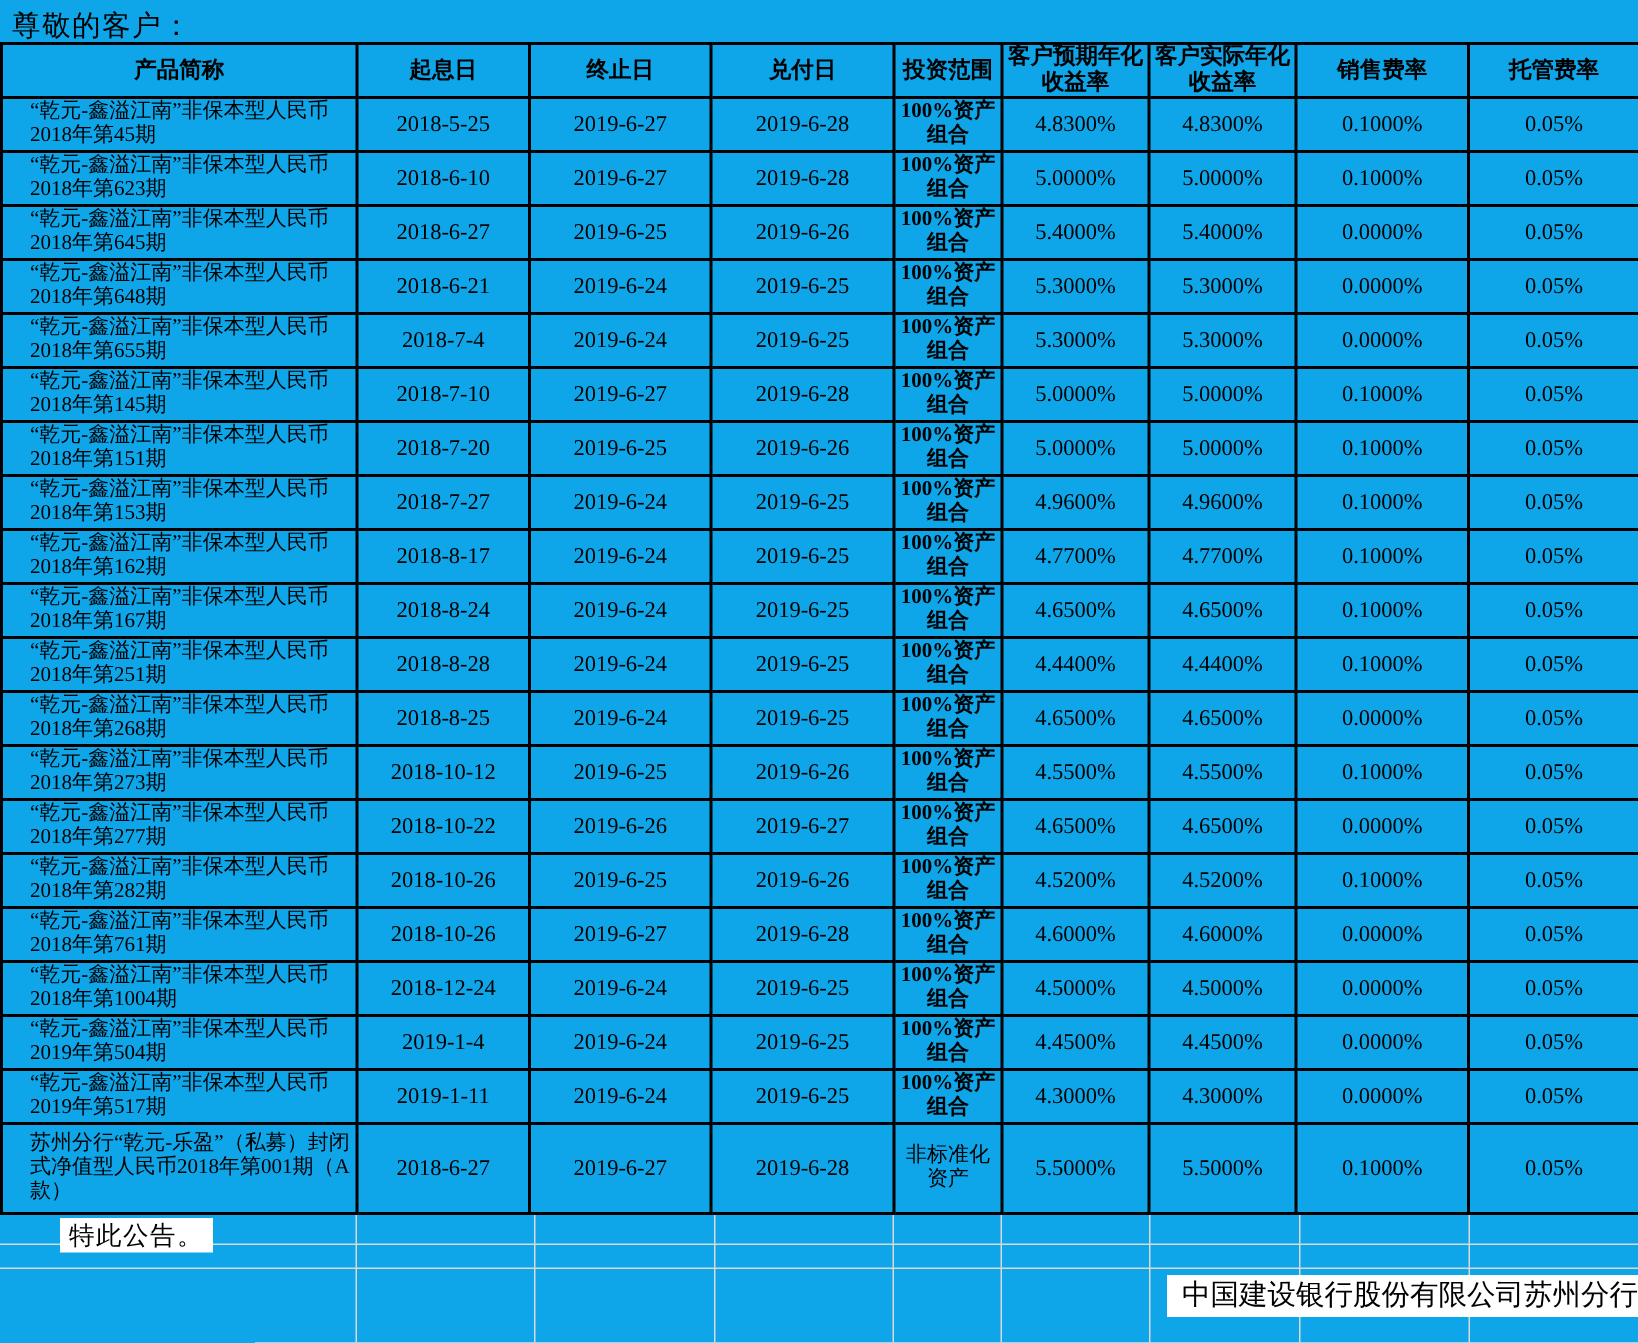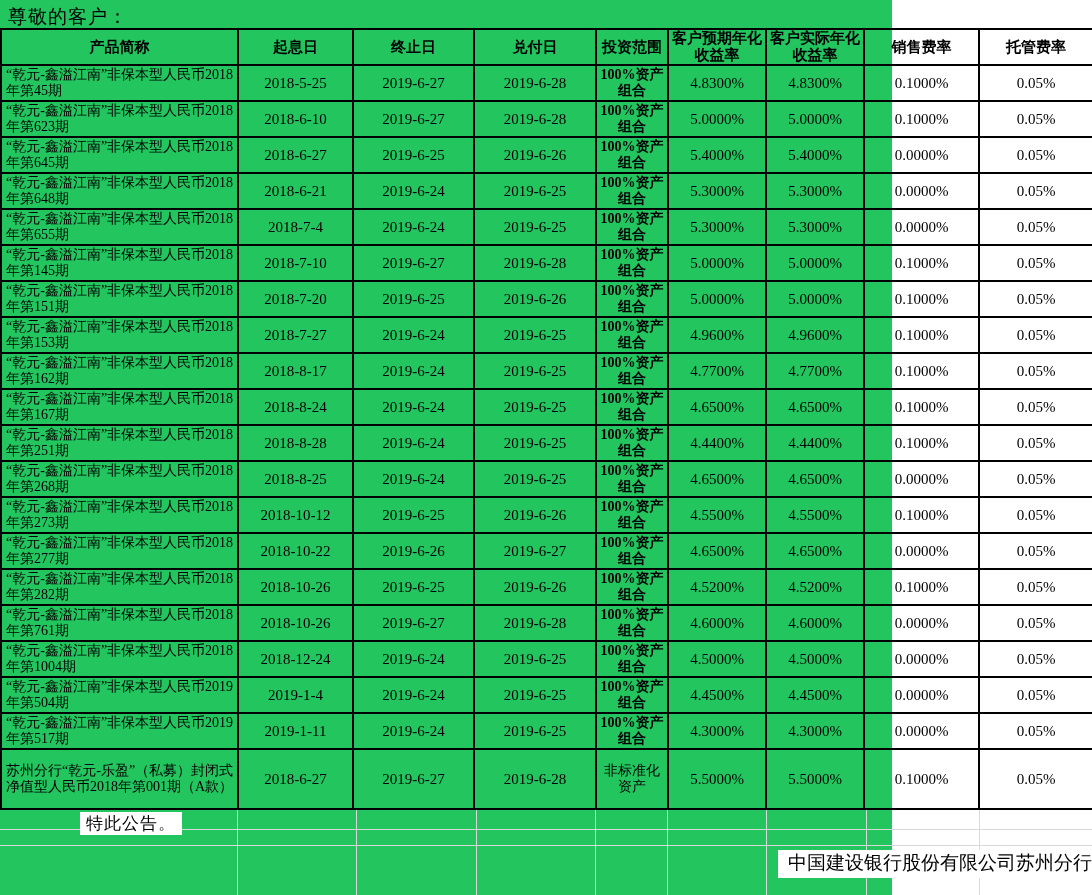--- a/index.html
+++ b/index.html
@@ -2,21 +2,21 @@
 <html><head>
 <meta charset="utf-8">
 <style>
   * { margin:0; padding:0; box-sizing:border-box; }
   html,body { background:#ffffff; }
   body {
     width:1092px; height:895px; overflow:hidden;
     font-family:"Liberation Serif","DejaVu Serif",serif;
     color:#000;
   }
-  .page { position:relative; width:892px; height:895px; background:#22c55e; }
+  .page { position:relative; width:1092px; height:895px; background:#0ea5e9; }
 
   .greeting {
     height:28px; padding:4px 0 0 8px;
     font-size:19px; letter-spacing:1px; font-weight:normal;
   }
 
   table.announcement {
     width:1092px; table-layout:fixed; border-collapse:collapse;
   }
   table.announcement th, table.announcement td {
@@ -25,31 +25,31 @@
   table.announcement thead tr { height:35px;margin-top:46px; }
   table.announcement tbody tr { height:34px; }
   table.announcement tbody tr:last-child { height:60px; }
   th {
     font-size:15px; font-weight:bold; line-height:17px;
     text-align:center; padding:0 2px;
   }
   td { font-size:15px; text-align:center; line-height:17px; }
   td.c0 {
     text-align:left; font-size:14px; line-height:16px;
-    padding:1px 2px 1px 4px;
+    padding:1px 2px 1px 18px;
   }
   td.c4 { font-size:14px; line-height:16px; padding:0 1px; }
   td.c4.bold { font-weight:bold;margin-top:20px; }
 
   .bottom-zone { position:relative; width:1092px; height:92px; }
   .vline { position:absolute; top:0; bottom:0; width:1px; background:#d9d9d9; z-index:0; }
   .hline { position:absolute; left:0; right:0; height:1px; background:#d9d9d9; z-index:0; }
   .closing {
     position:absolute; left:40px; top:2px; z-index:2;
-    font-size:17px; letter-spacing:1px; background:#fff; padding:0 6px;margin-left:40px;
+    font-size:17px; letter-spacing:1px; background:#fff; padding:0 6px;
   }
   .signature {
     position:absolute; right:0; top:40px; z-index:2;
     font-size:19px; background:#fff; padding:0 0 2px 10px;
   }
 </style>
 </head>
 <body>
 
 <div class="page">

